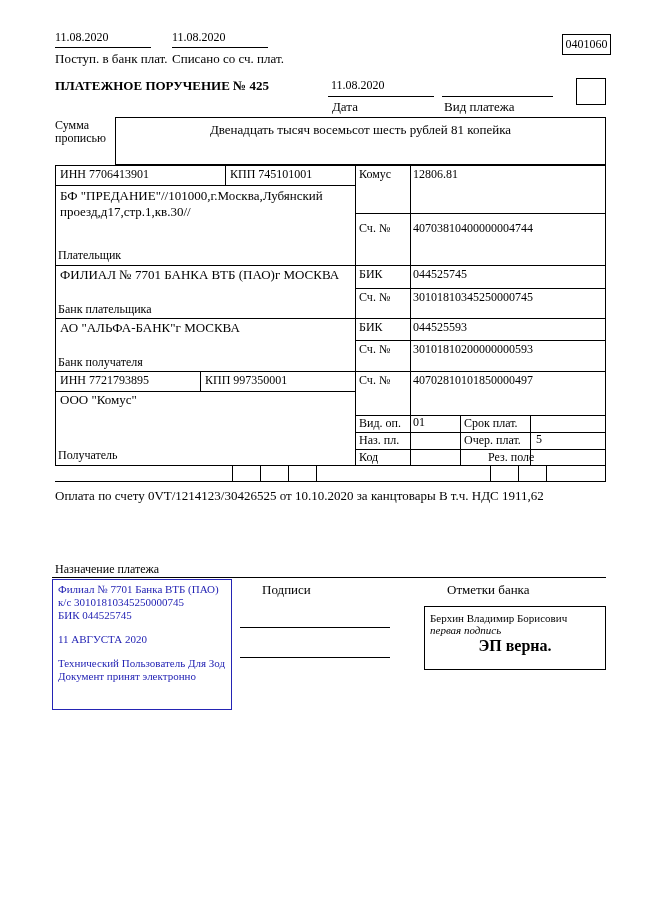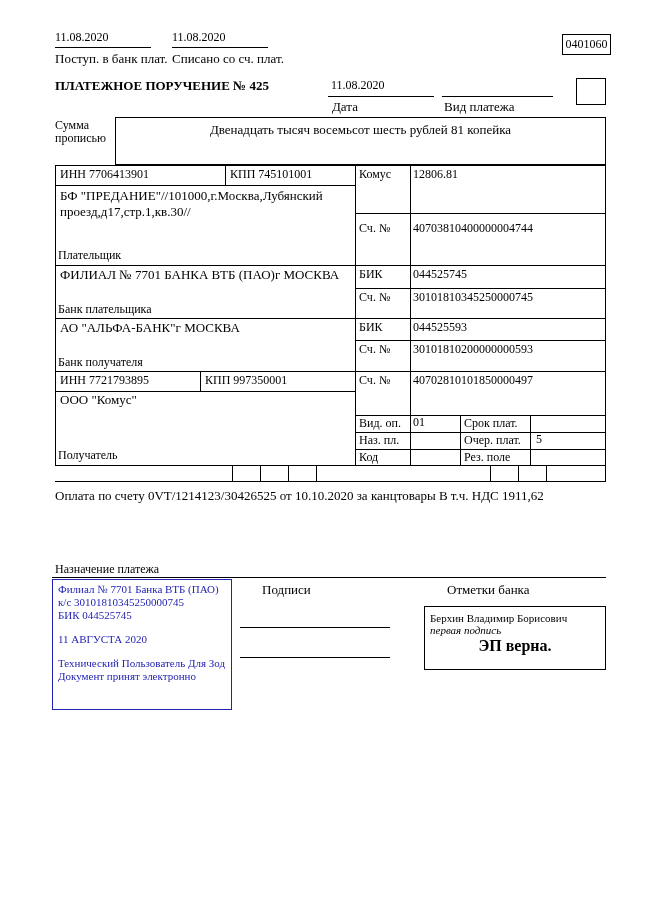--- a/index.html
+++ b/index.html
@@ -119,21 +119,21 @@
   <span class="t f13" style="left:60px; top:393px;">ООО "Комус"</span>
   <span class="t f11" style="left:58px; top:449px;">Получатель</span>
 
   <span class="t f11" style="left:359px; top:417px;">Вид. оп.</span>
   <span class="t" style="left:413px; top:416px;">01</span>
   <span class="t f11" style="left:464px; top:417px;">Срок плат.</span>
   <span class="t f11" style="left:359px; top:434px;">Наз. пл.</span>
   <span class="t f11" style="left:464px; top:434px;">Очер. плат.</span>
   <span class="t" style="left:536px; top:433px;">5</span>
   <span class="t f11" style="left:359px; top:451px;">Код</span>
-  <span class="t f11" style="left:464px; top:451px;">Рез. поле</span>
+  <span class="t f11" style="left:488px; top:451px;">Рез. поле</span>
 
   <div class="vl" style="left:232px; top:465px; height:16px;"></div>
   <div class="vl" style="left:260px; top:465px; height:16px;"></div>
   <div class="vl" style="left:288px; top:465px; height:16px;"></div>
   <div class="vl" style="left:316px; top:465px; height:16px;"></div>
   <div class="vl" style="left:490px; top:465px; height:16px;"></div>
   <div class="vl" style="left:518px; top:465px; height:16px;"></div>
   <div class="vl" style="left:546px; top:465px; height:16px;"></div>
   <div class="vl" style="left:605px; top:465px; height:16px;"></div>
   <div class="hl" style="left:55px; top:481px; width:551px;"></div>

